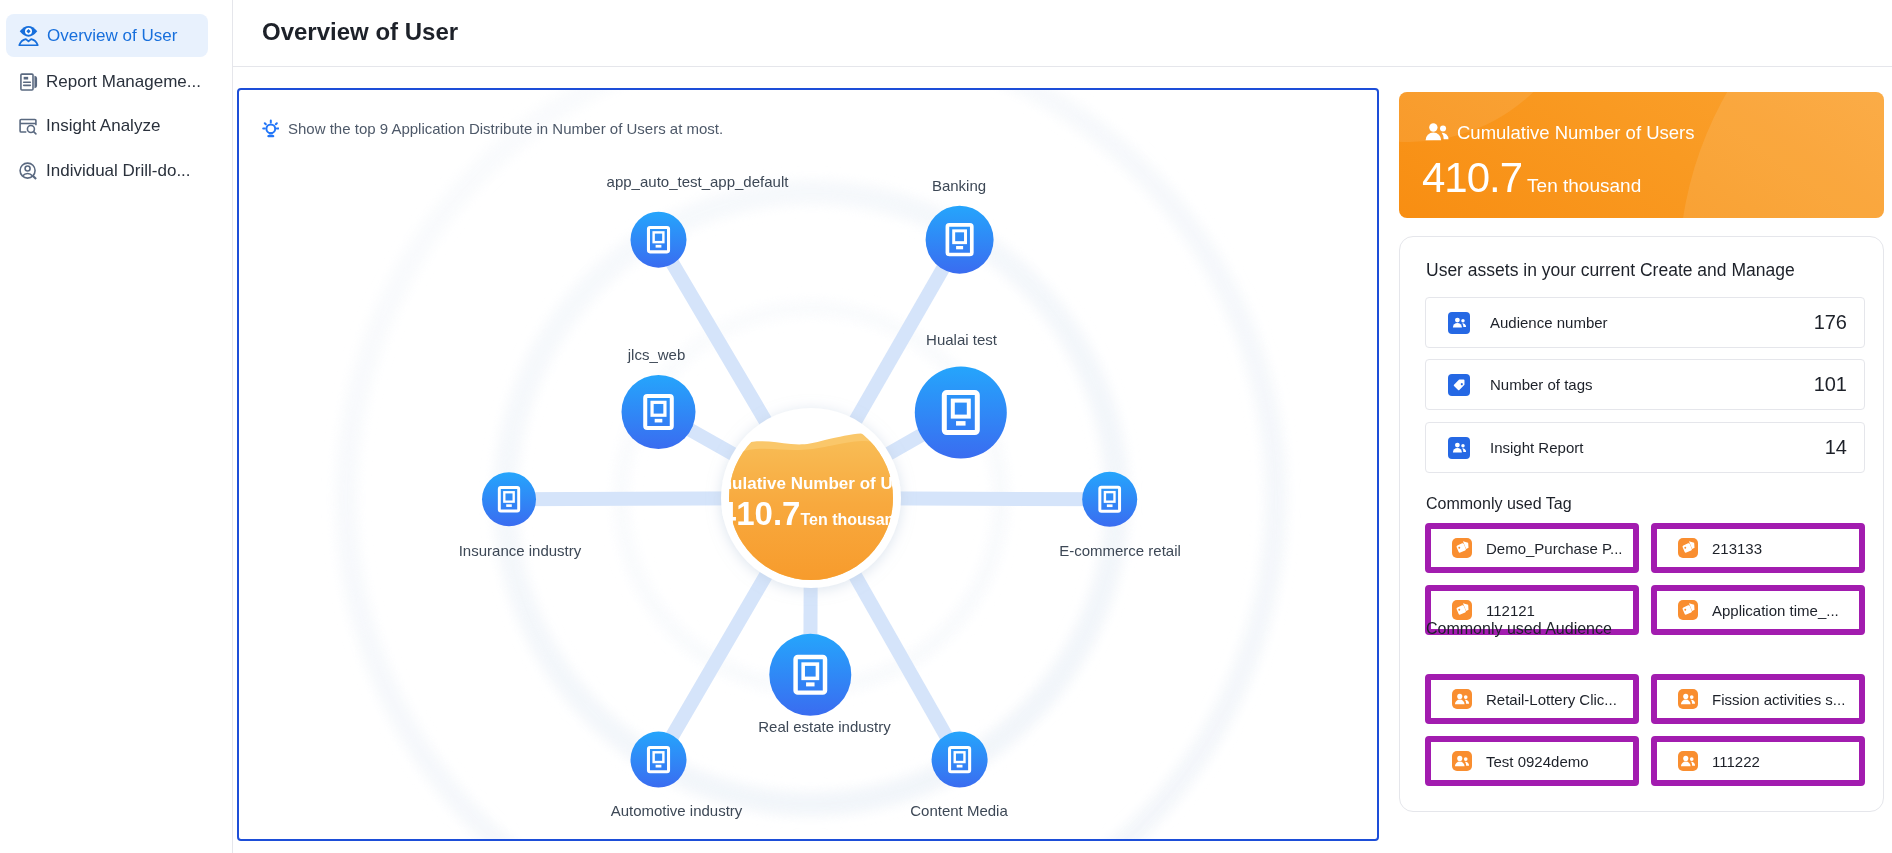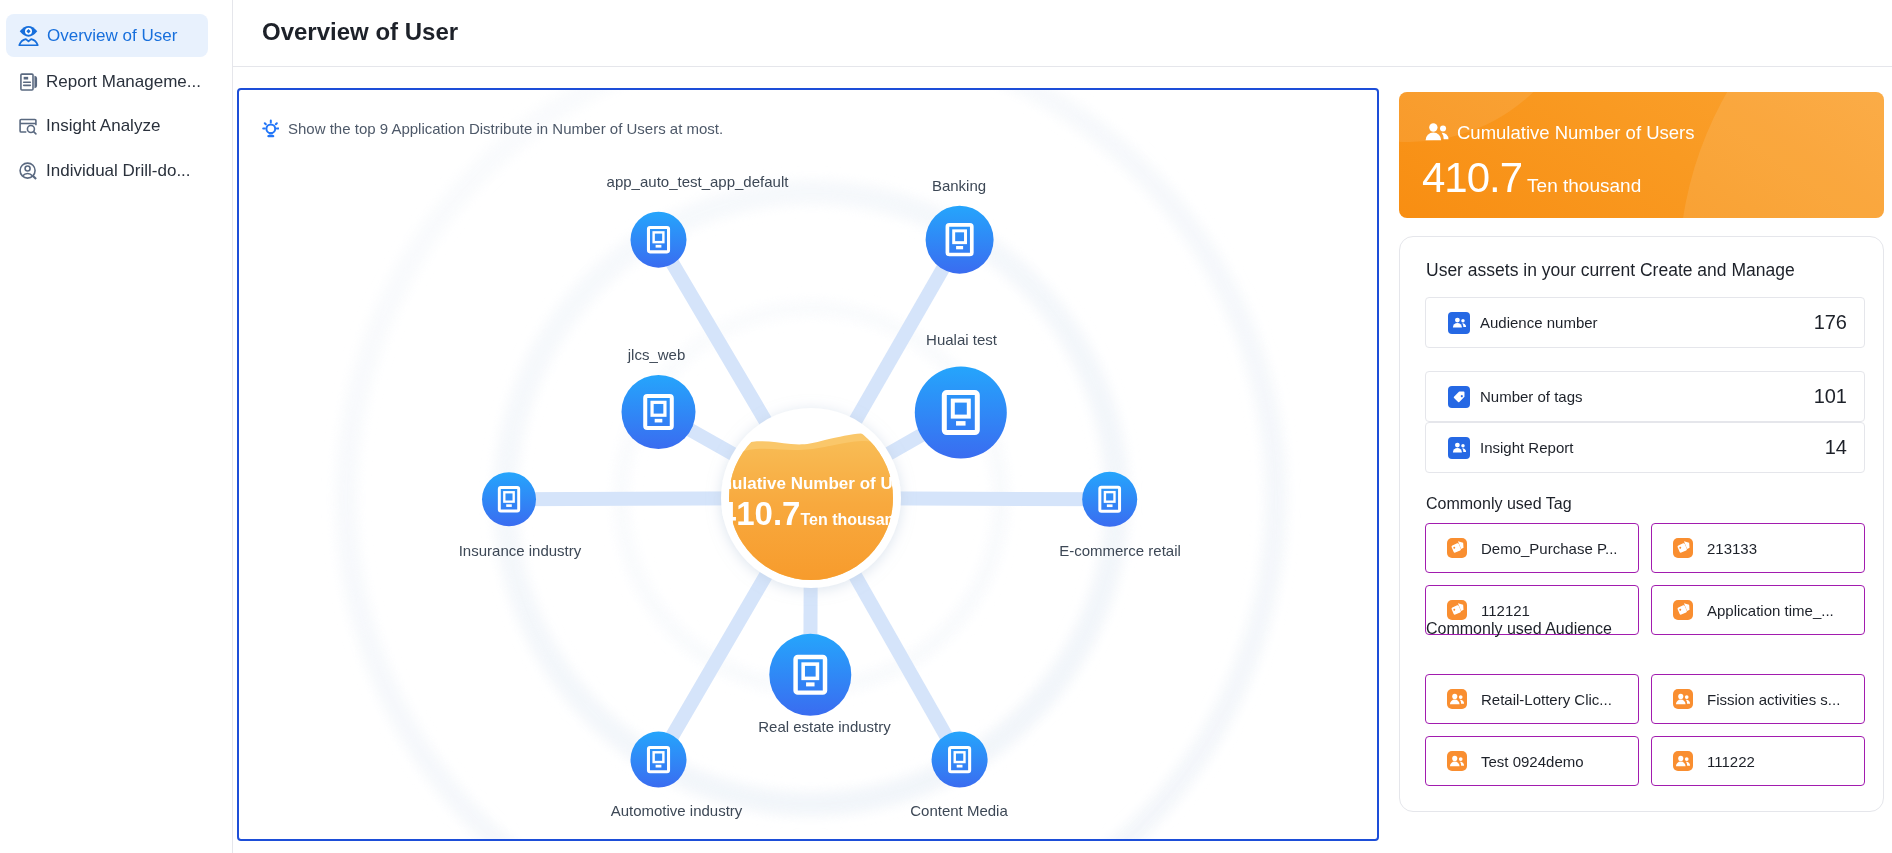--- a/index.html
+++ b/index.html
@@ -36,24 +36,24 @@
 #ocard .icon { position:absolute; left:25px; top:30px; }
 .bignum { position:absolute; left:23px; top:62px; font-size:42px; font-weight:500; color:#fff; letter-spacing:-1px; }
 .bignum small { font-size:19px; font-weight:400; margin-left:5px; letter-spacing:0; }
 #acard { position:absolute; left:1399px; top:236px; width:485px; height:576px;
   border:1px solid #e5e6eb; border-radius:14px; background:#fff; }
 #acard h2 { position:absolute; left:26px; top:23px; font-size:17.5px; font-weight:400; color:#1d2129; }
 .arow { position:absolute; left:25px; width:440px; height:51px; border:1px solid #e5e6eb;
   border-radius:4px; display:flex; align-items:center; }
 .arow .ric { width:22px; height:22px; border-radius:4px; background:#2568e4;
   margin-left:22px; flex:none; display:flex; align-items:center; justify-content:center; }
-.arow .lbl { margin-left:10px; font-size:15px; color:#1d2129; }
+.arow .lbl { margin-left:20px; font-size:15px; color:#1d2129; }
 .arow .val { margin-left:auto; margin-right:17px; font-size:20px; color:#1d2129; font-weight:400; }
 .shead { position:absolute; left:26px; font-size:16px; color:#1d2129; font-weight:400; }
-.chip { position:absolute; width:214px; height:50px; border:1px solid #a21caf;
+.chip { position:absolute; width:214px; height:50px; border:6px solid #a21caf;
   border-radius:4px; display:flex; align-items:center; }
 .chip .cic { width:20px; height:20px; border-radius:5px; background:#f98e30;
   margin-left:21px; flex:none; display:flex; align-items:center; justify-content:center; }
 .chip span { margin-left:14px; font-size:15px; color:#1d2129; white-space:nowrap; }
 </style>
 </head>
 <body>
 <div id="sidebar">
   <div class="mi active" style="top:14px;">
     <svg width="21" height="21" viewBox="0 0 24 24" fill="none" stroke="#176fdc" stroke-width="2">
@@ -273,21 +273,21 @@
         <svg width="15" height="12" viewBox="0 0 25 20" fill="#fff">
           <circle cx="9" cy="5.2" r="4"></circle>
           <path d="M1.5 17.5a7.5 7.5 0 0 1 15 0z"></path>
           <circle cx="18.3" cy="6.2" r="2.9"></circle>
           <path d="M17 10.3a6 6 0 0 1 6.5 6.2h-4.6a9.5 9.5 0 0 0 -1.9-6.2z"></path>
         </svg>
       </div>
     <div class="lbl">Audience number</div>
       <div class="val">176</div>
   </div>
-  <div class="arow" style="top:134px;">
+  <div class="arow" style="top:122px;">
     <div class="ric">
         <svg width="14" height="14" viewBox="0 0 24 24" fill="#fff">
           <path d="M12.9 2.6h7a1.5 1.5 0 0 1 1.5 1.5v7a1.5 1.5 0 0 1 -.44 1.06l-8.4 8.4a1.5 1.5 0 0 1 -2.12 0l-7-7a1.5 1.5 0 0 1 0 -2.12l8.4-8.4a1.5 1.5 0 0 1 1.06 -.44z M16.8 8.7a1.8 1.8 0 1 0 0.01 0z" fill-rule="evenodd"></path>
         </svg>
       </div>
     <div class="lbl">Number of tags</div>
       <div class="val">101</div>
   </div>
   <div class="arow" style="top:185px;">
     <div class="ric">

